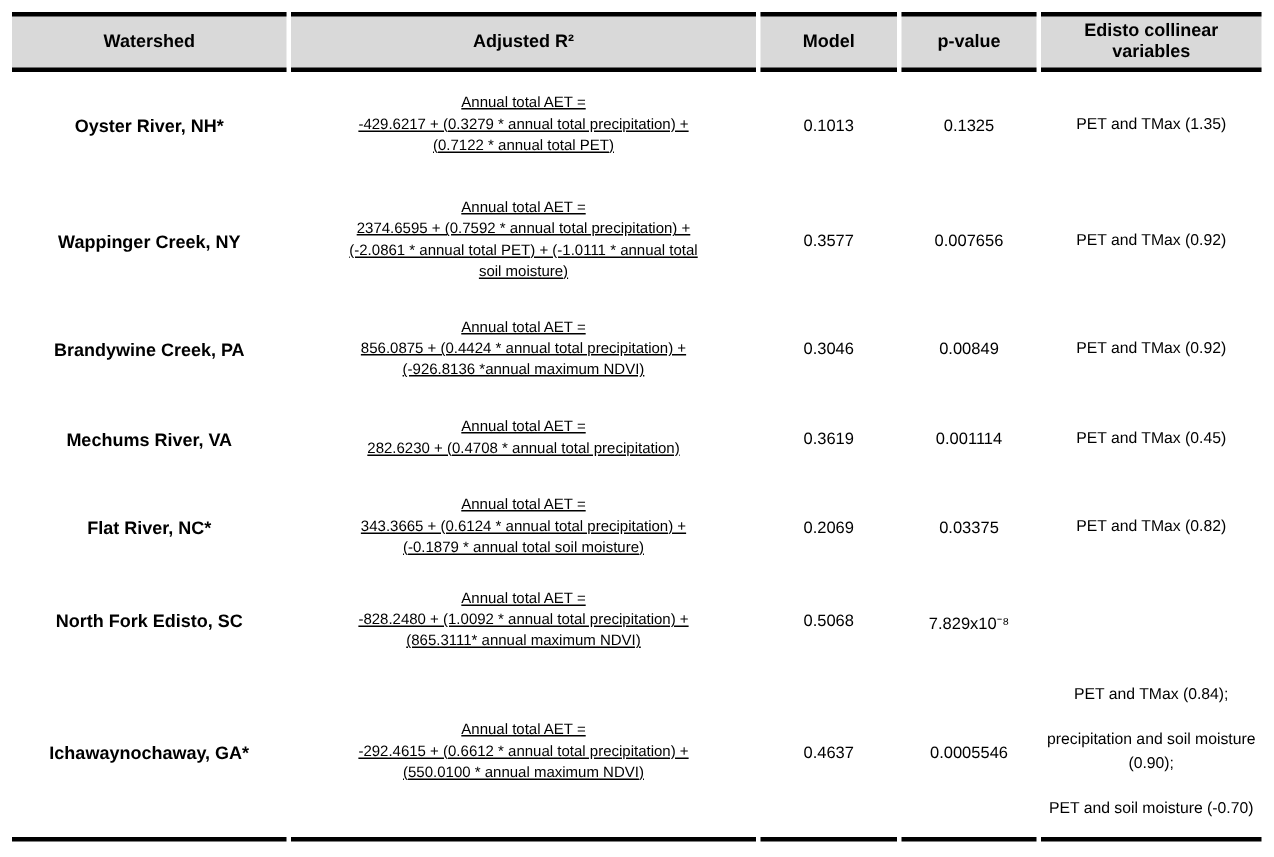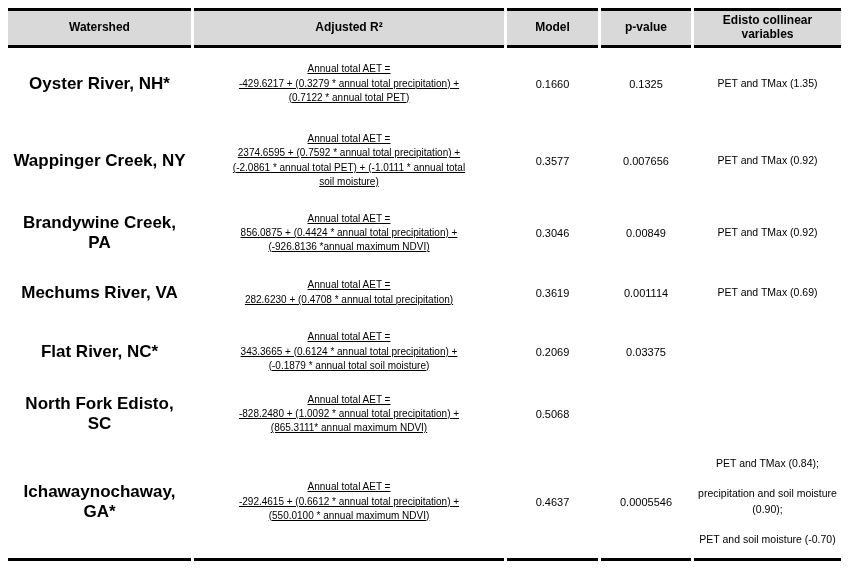--- a/index.html
+++ b/index.html
@@ -41,21 +41,21 @@
     border-top:3px solid var(--border-color);
     border-bottom:3px solid var(--border-color);
     min-height:37px;
     font-weight:bold;
     font-size:12px;
     line-height:1.15;
   }
   
   .watershed-cell{
     font-weight:bold;
-    font-size:17px;
+    font-size:12px;
   }
   .model-cell{
     font-size:10px;
     line-height:1.42;
     white-space:pre-line;
     text-decoration:underline;
   }
   .num-cell{
     font-size:11px;
   }
@@ -88,21 +88,21 @@
     <div class="cell">Model</div>
     <div class="cell">p-value</div>
     <div class="cell">Edisto collinear variables</div>
   </div>
 
   <div class="trow r1">
     <div class="cell watershed-cell">Oyster River, NH*</div>
     <div class="cell model-cell">Annual total AET =
 -429.6217 + (0.3279 * annual total precipitation) +
 (0.7122 * annual total PET)</div>
-    <div class="cell num-cell">0.1660</div>
+    <div class="cell num-cell">0.1013</div>
     <div class="cell num-cell">0.1325</div>
     <div class="cell collinear-cell">PET and TMax (1.35)</div>
   </div>
 
   <div class="trow r2">
     <div class="cell watershed-cell">Wappinger Creek, NY</div>
     <div class="cell model-cell">Annual total AET =
 2374.6595 + (0.7592 * annual total precipitation) +
 (-2.0861 * annual total PET) + (-1.0111 * annual total
 soil moisture)</div>
@@ -120,38 +120,40 @@
     <div class="cell num-cell">0.00849</div>
     <div class="cell collinear-cell">PET and TMax (0.92)</div>
   </div>
 
   <div class="trow r4">
     <div class="cell watershed-cell">Mechums River, VA</div>
     <div class="cell model-cell">Annual total AET =
 282.6230 + (0.4708 * annual total precipitation)</div>
     <div class="cell num-cell">0.3619</div>
     <div class="cell num-cell">0.001114</div>
-    <div class="cell collinear-cell">PET and TMax (0.69)</div>
+    <div class="cell collinear-cell">PET and TMax (0.45)</div>
   </div>
 
   <div class="trow r5">
     <div class="cell watershed-cell">Flat River, NC*</div>
     <div class="cell model-cell">Annual total AET =
 343.3665 + (0.6124 * annual total precipitation) +
 (-0.1879 * annual total soil moisture)</div>
     <div class="cell num-cell">0.2069</div>
     <div class="cell num-cell">0.03375</div>
+    <div class="cell collinear-cell">PET and TMax (0.82)</div>
   </div>
 
   <div class="trow r6">
     <div class="cell watershed-cell">North Fork Edisto, SC</div>
     <div class="cell model-cell">Annual total AET =
 -828.2480 + (1.0092 * annual total precipitation) +
 (865.3111* annual maximum NDVI)</div>
     <div class="cell num-cell">0.5068</div>
+    <div class="cell num-cell">7.829x10⁻⁸</div>
   </div>
 
   <div class="trow r7 last">
     <div class="cell watershed-cell">Ichawaynochaway, GA*</div>
     <div class="cell model-cell">Annual total AET =
 -292.4615 + (0.6612 * annual total precipitation) +
 (550.0100 * annual maximum NDVI)</div>
     <div class="cell num-cell">0.4637</div>
     <div class="cell num-cell">0.0005546</div>
     <div class="cell collinear-cell">PET and TMax (0.84);

